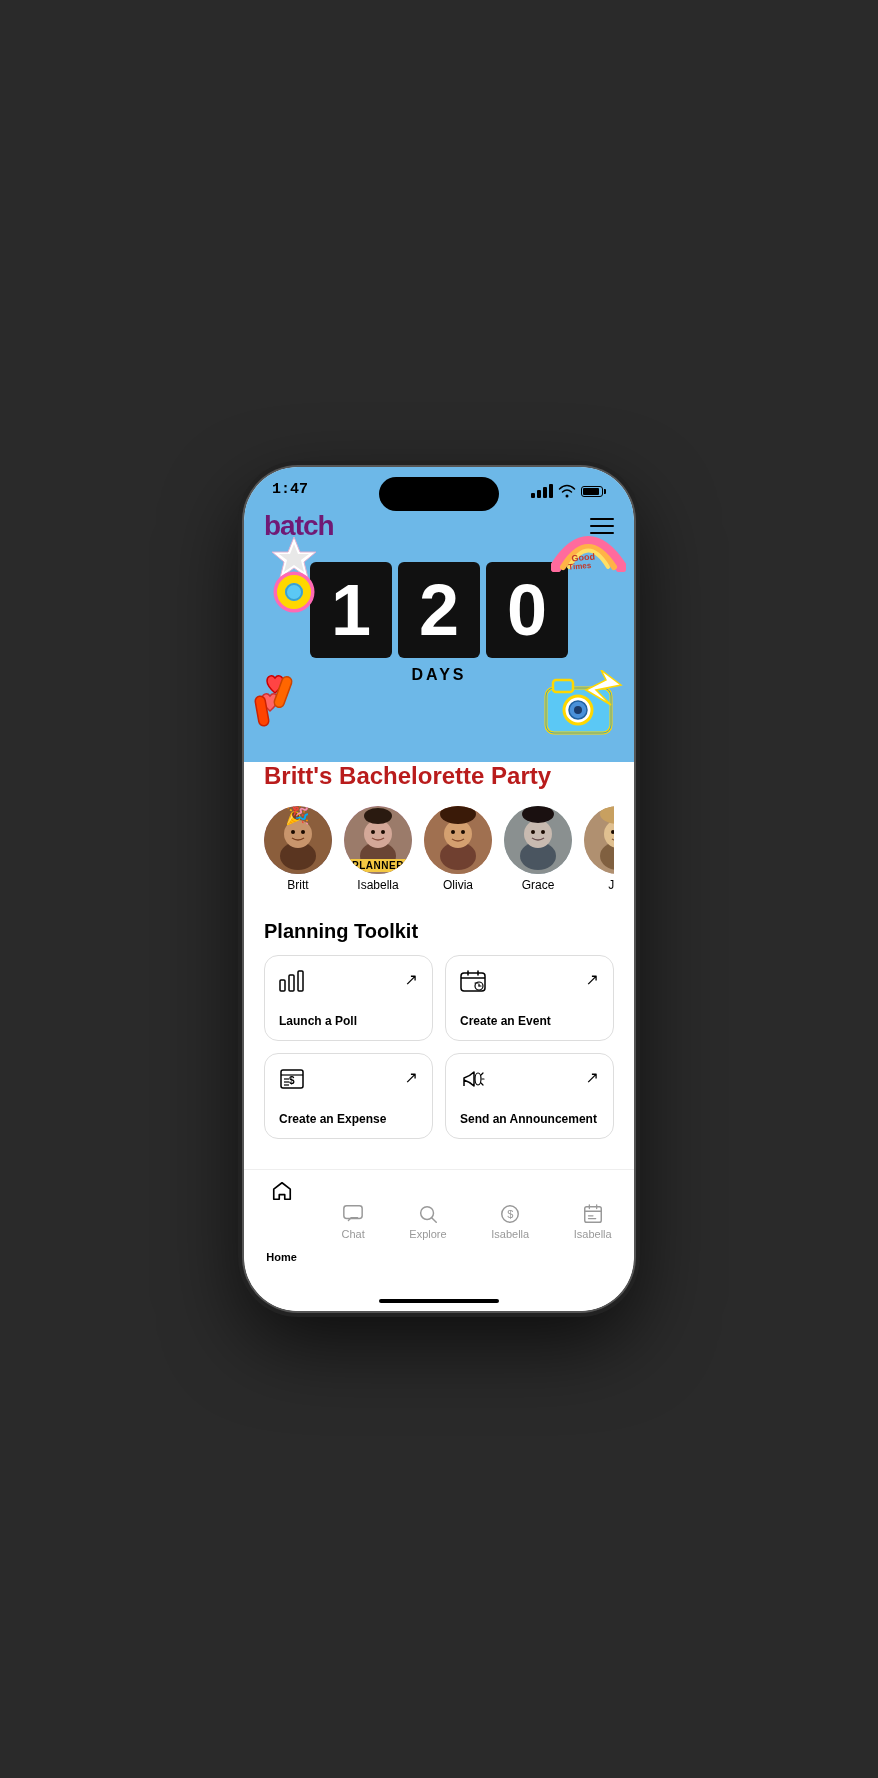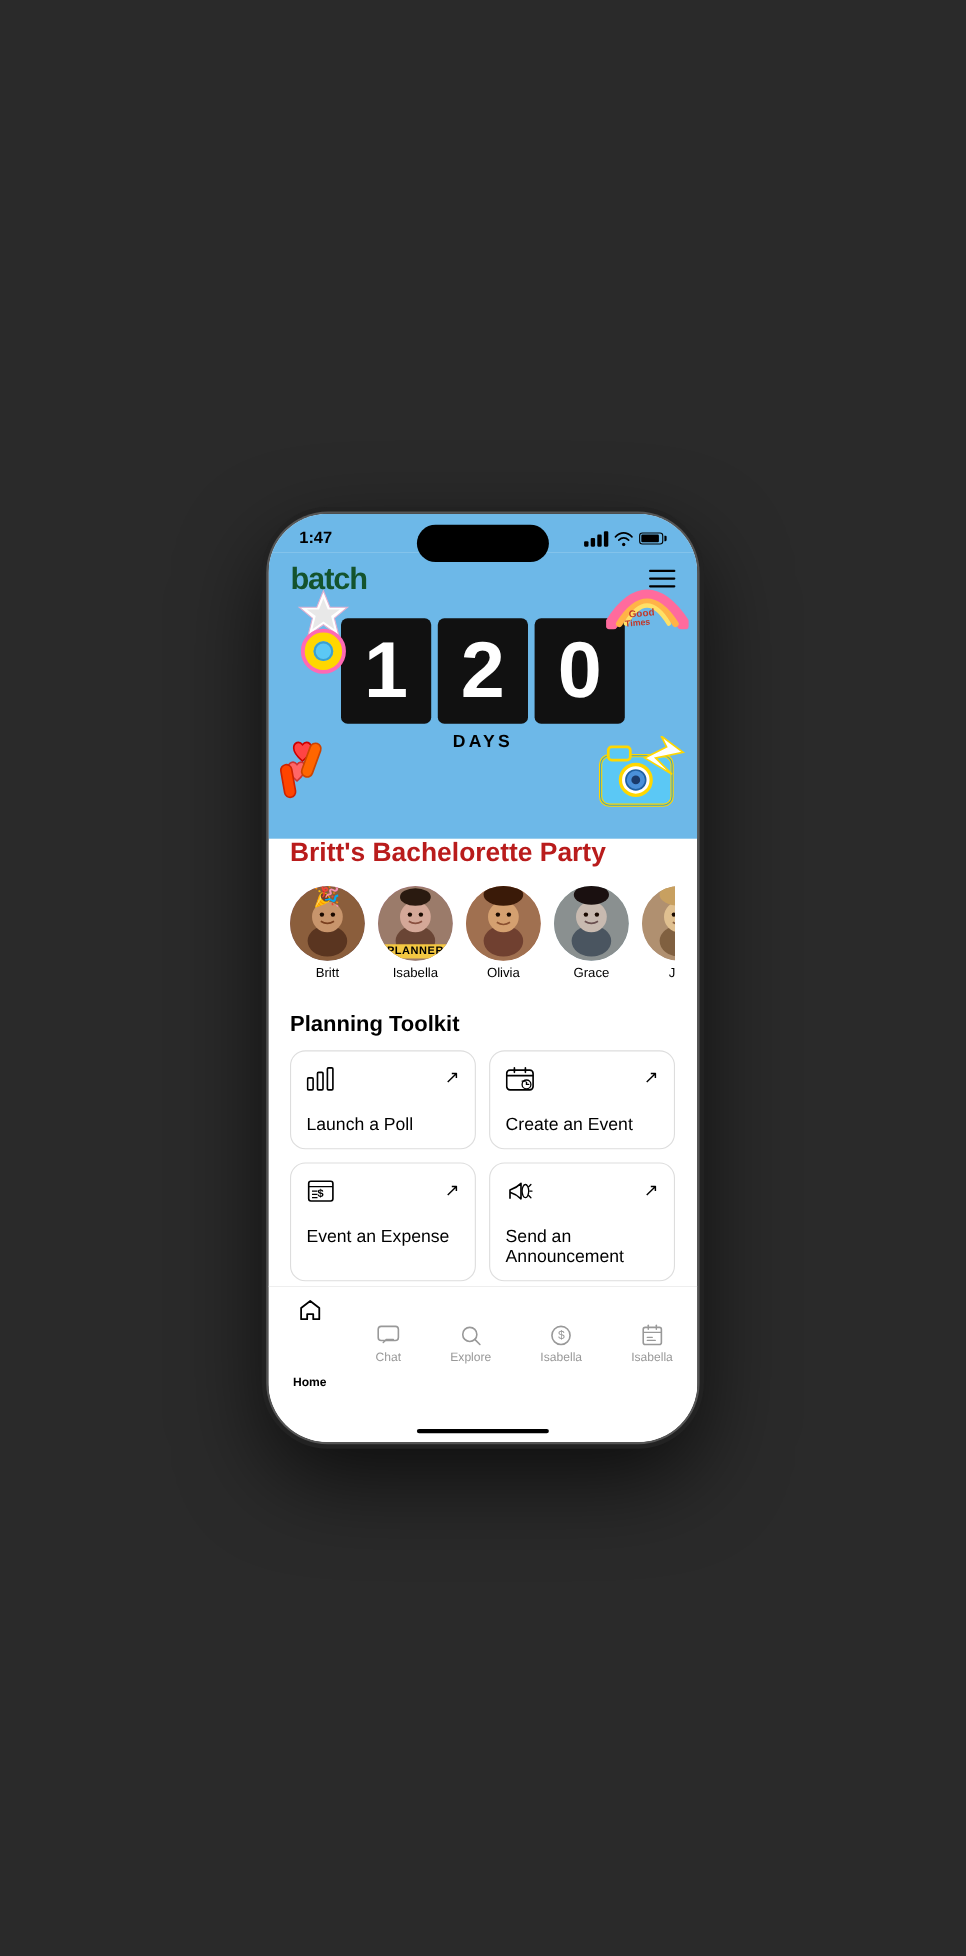--- a/index.html
+++ b/index.html
@@ -27,25 +27,26 @@
       border-radius: 52px;
       overflow: hidden;
       display: flex;
       flex-direction: column;
     }
     
     .status-bar {
       background: #6db8e8;
       display: flex;
       justify-content: space-between;
-      align-items: center;
+      align-items: flex-end;
       padding: 14px 28px 4px;
       flex-shrink: 0;
       position: relative;
       z-index: 10;
+      font-family: Liberation Mono, monospace;
     }
     .status-time {
       font-size: 15px;
       font-weight: 600;
       color: #000;
     }
     .status-icons {
       display: flex;
       align-items: center;
       gap: 5px;
@@ -71,21 +72,21 @@
     }
     .hero-header {
       display: flex;
       justify-content: space-between;
       align-items: center;
       padding: 8px 20px 0;
     }
     .logo {
       font-size: 28px;
       font-weight: 800;
-      color: #14532d;
+      color: #701a75;
       letter-spacing: -1px;
     }
     .menu-icon {
       display: flex;
       flex-direction: column;
       gap: 5px;
       cursor: pointer;
     }
     .menu-icon span {
       display: block;
@@ -248,22 +249,22 @@
     }
     .toolkit-icon {
       font-size: 22px;
     }
     .toolkit-arrow {
       font-size: 16px;
       color: #000;
       font-weight: 500;
     }
     .toolkit-label {
-      font-size: 16px;
-      font-weight: 400;
+      font-size: 12px;
+      font-weight: 700;
       color: #000;
     }
     
     .bottom-nav {
       background: #fff;
       border-top: 1px solid #eee;
       display: flex;
       justify-content: space-around;
       align-items: center;
       padding: 10px 0 28px;
@@ -570,21 +571,21 @@
                 <rect x="2" y="2" width="22" height="18" rx="2" stroke="#000" stroke-width="1.5" fill="none"></rect>
                 <line x1="2" y1="7" x2="24" y2="7" stroke="#000" stroke-width="1.2"></line>
                 <text x="10" y="16" font-size="10" fill="#000" font-weight="bold">$</text>
                 <line x1="5" y1="11" x2="10" y2="11" stroke="#000" stroke-width="1.2"></line>
                 <line x1="5" y1="14" x2="10" y2="14" stroke="#000" stroke-width="1.2"></line>
                 <line x1="5" y1="17" x2="10" y2="17" stroke="#000" stroke-width="1.2"></line>
               </svg>
             </span>
             <span class="toolkit-arrow">↗</span>
           </div>
-          <div class="toolkit-label">Event an Expense</div>
+          <div class="toolkit-label">Create an Expense</div>
         </div>
 
         <div class="toolkit-card">
           <div class="toolkit-card-header">
             <span class="toolkit-icon">
               <svg width="26" height="22" viewBox="0 0 26 22" fill="none">
                 <path d="M4,10 L4,18 M4,10 C4,10 10,8 14,4 L14,18 C10,14 4,12 4,12Z" stroke="#000" stroke-width="1.5" stroke-linejoin="round" fill="none"></path>
                 <ellipse cx="18" cy="11" rx="3" ry="6" stroke="#000" stroke-width="1.2" fill="none"></ellipse>
                 <line x1="21" y1="7" x2="23" y2="5" stroke="#000" stroke-width="1.2" stroke-linecap="round"></line>
                 <line x1="22" y1="11" x2="24" y2="11" stroke="#000" stroke-width="1.2" stroke-linecap="round"></line>

